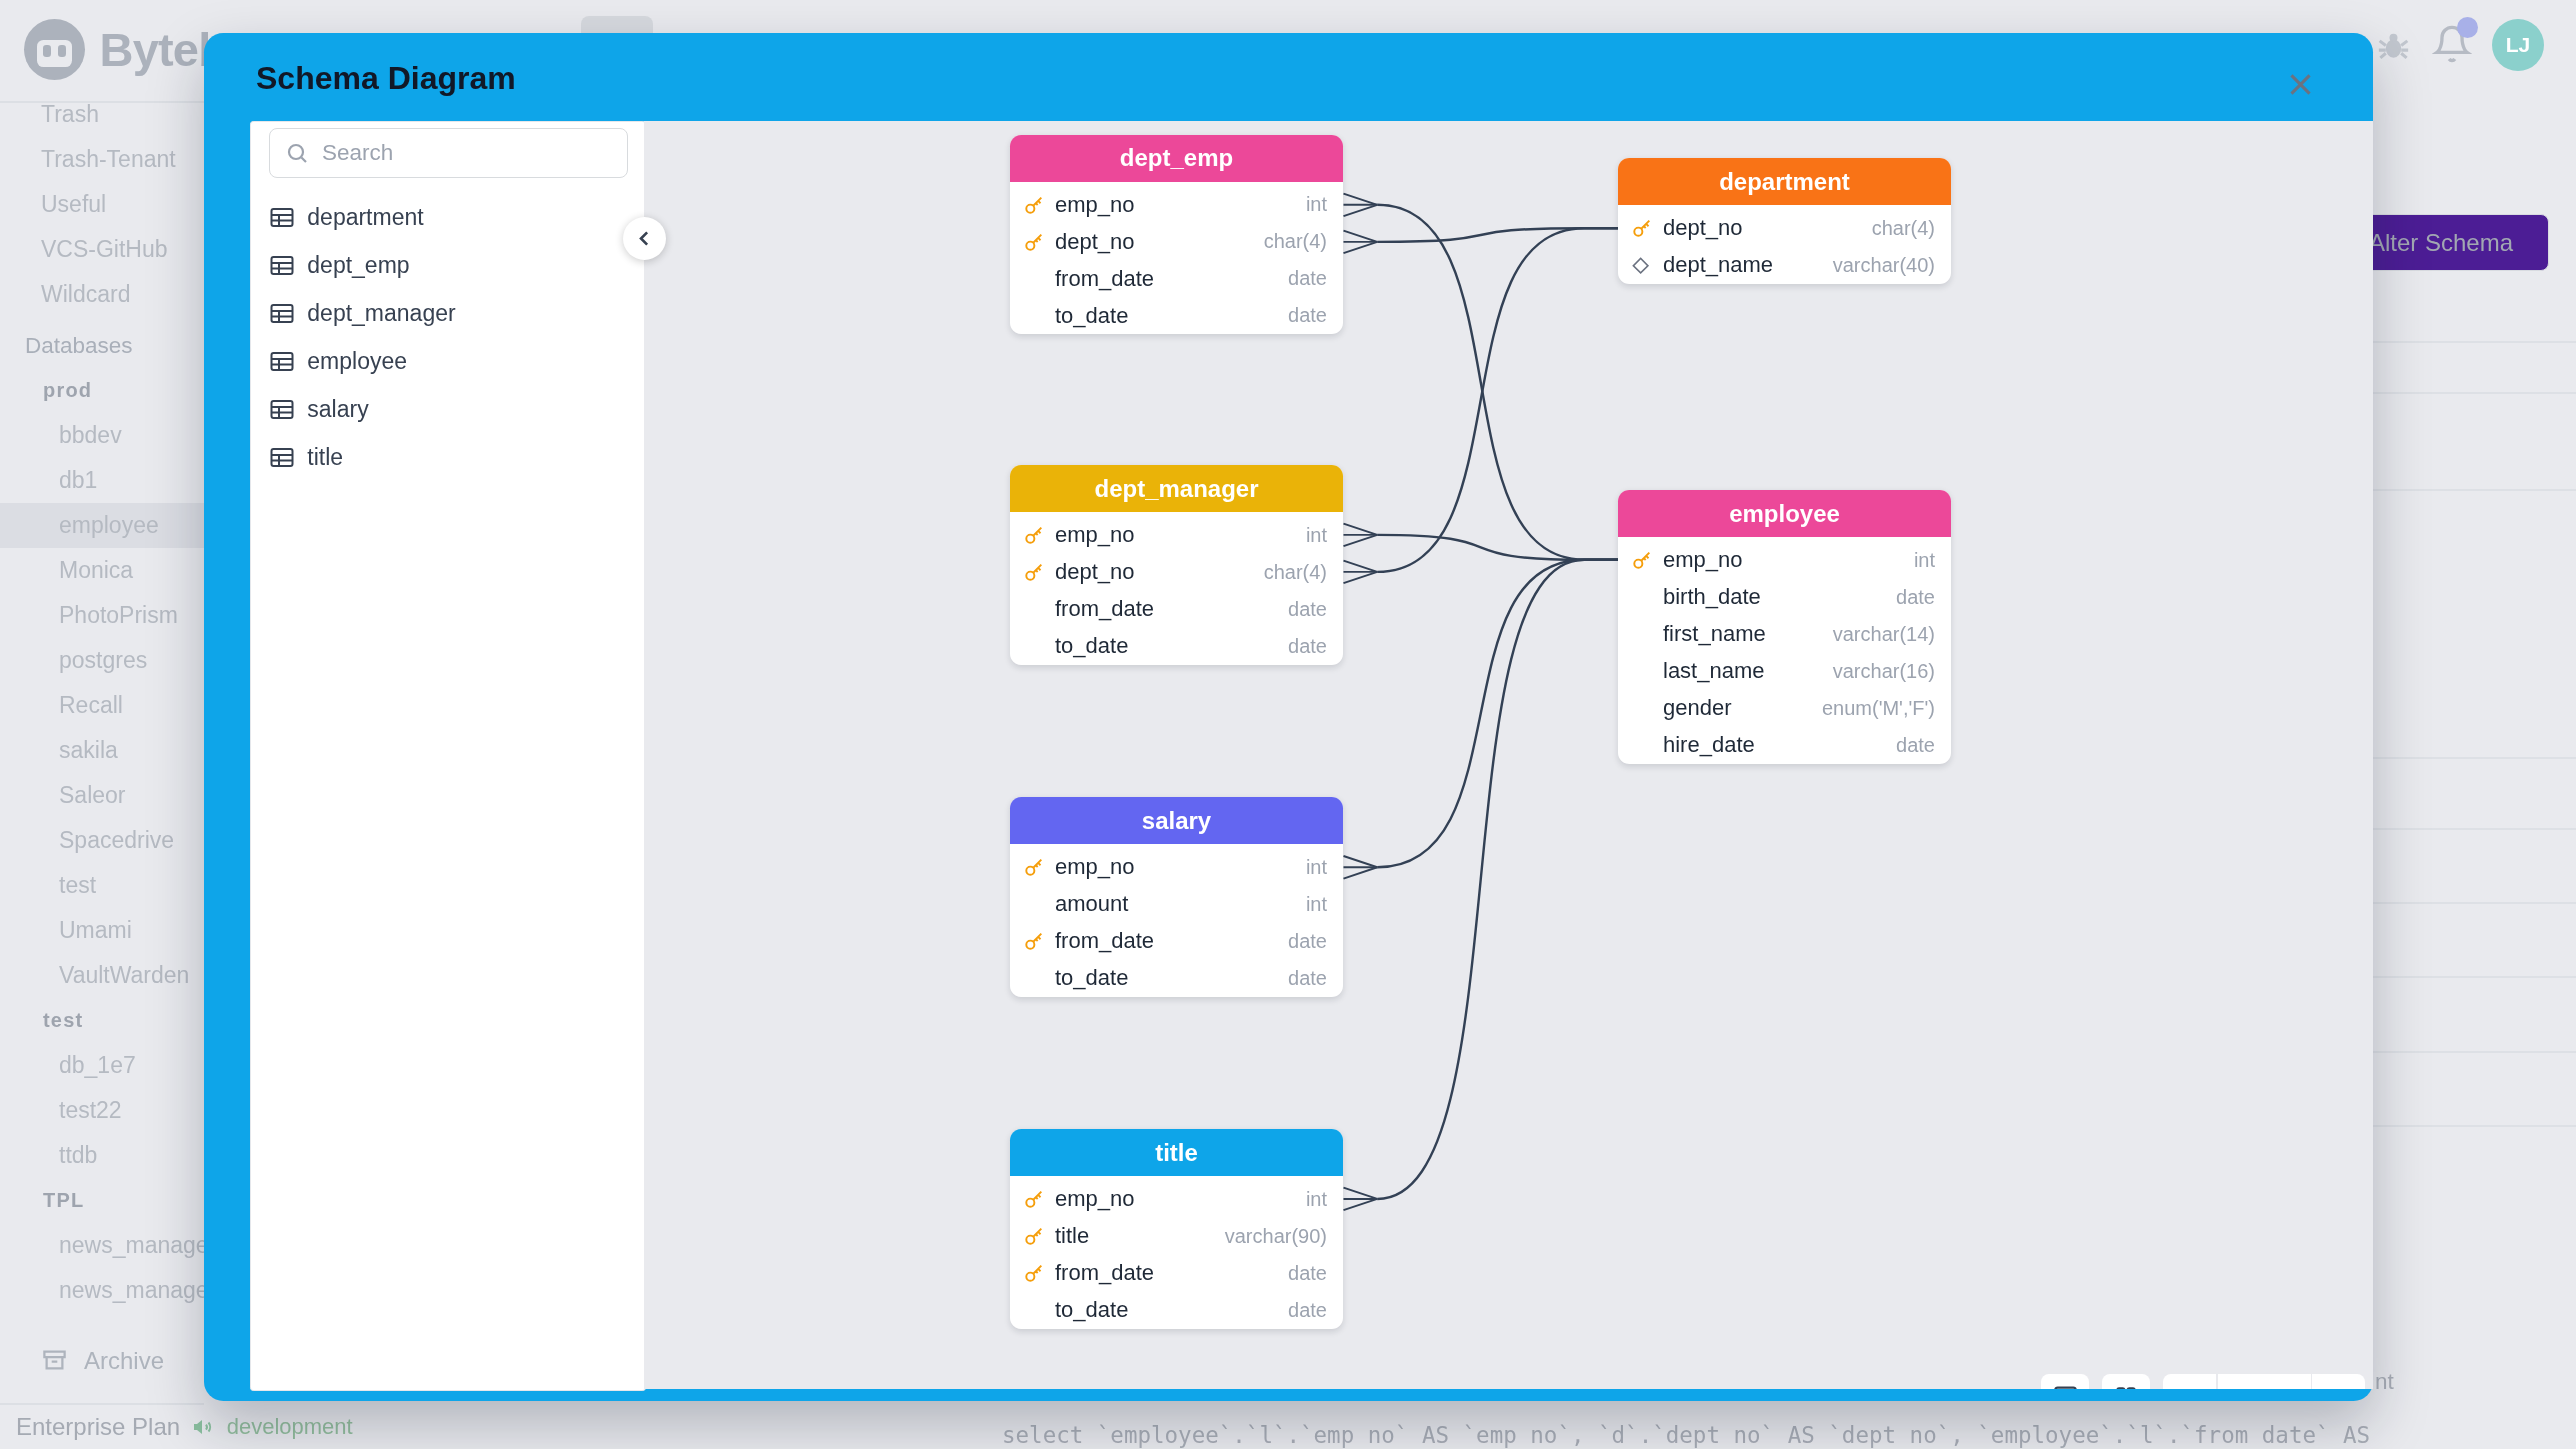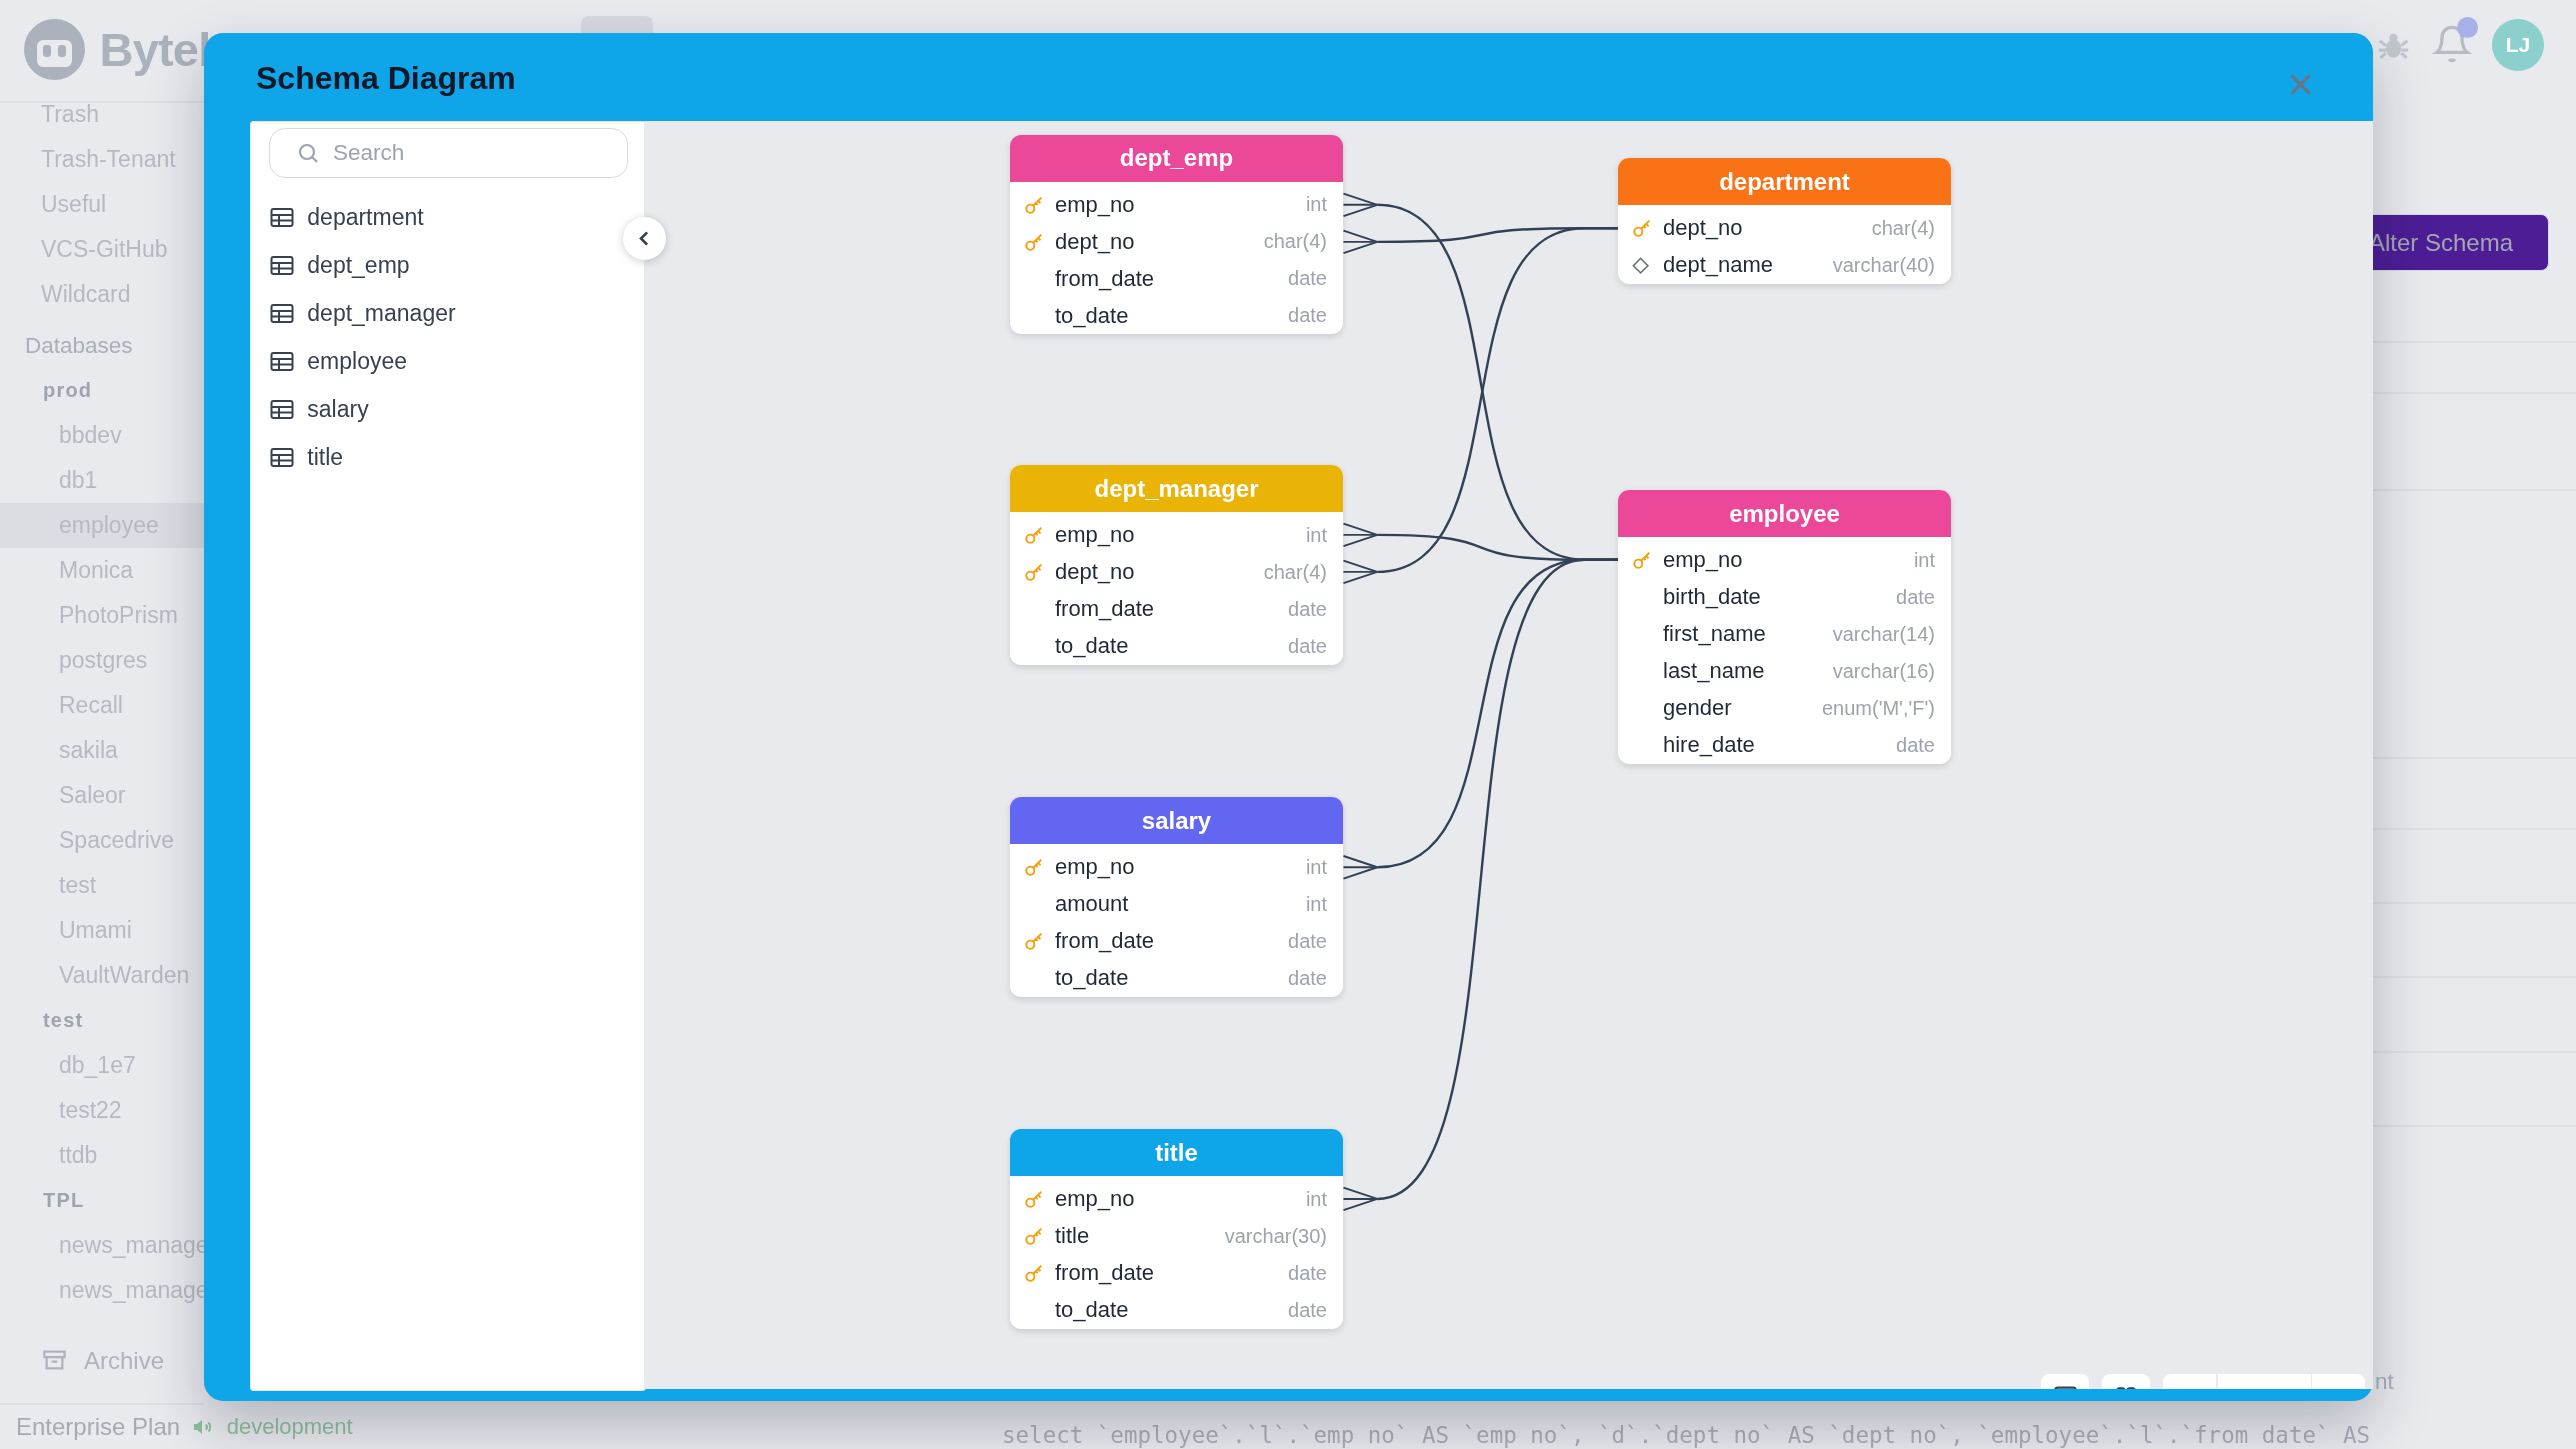--- a/index.html
+++ b/index.html
@@ -37,22 +37,22 @@
   #topbar-right{left:2375px;top:19.3px;display:flex;align-items:center;gap:20px;}
   .avatar{width:52px;height:52px;border-radius:50%;background:#8BD0CC;color:#fff;font-size:21px;font-weight:700;
           display:flex;align-items:center;justify-content:center;}
   .notif-dot{position:absolute;width:21px;height:21px;border-radius:50%;background:#A8B0E8;right:-6.4px;top:-6.4px;}
   
   #modal{left:204px;top:33px;width:2169px;height:1368px;background:#0ea5e9;border-radius:19.3px;
          box-shadow:0 24px 56px rgba(15,23,42,.25);}
   #modal-title{left:52px;top:27px;font-size:32px;font-weight:600;color:#111827;}
   #modal-close{left:2077px;top:32px;width:39px;height:39px;display:flex;align-items:center;justify-content:center;cursor:pointer;}
   #side-panel{left:46px;top:88px;width:394px;height:1268px;border:1.6px solid #E5E7EB;border-radius:3.2px;background:#fff;}
-  #search-box{left:17.7px;top:6.4px;width:359px;height:50px;border:1.6px solid #D8DBDE;border-radius:16px;
-              display:flex;align-items:center;gap:11.3px;padding-left:26px;box-sizing:border-box;}
+  #search-box{left:17.7px;top:6.4px;width:359px;height:50px;border:1.6px solid #D8DBDE;border-radius:8px;
+              display:flex;align-items:center;gap:11.3px;padding-left:15px;box-sizing:border-box;}
   #search-input{border:none;outline:none;font-size:22.5px;color:#374151;width:274px;background:transparent;}
   #search-input::placeholder{color:#9CA3AF;}
   #panel-list{left:0;top:71px;width:391px;}
   .pl-row{height:48px;display:flex;align-items:center;gap:13px;padding-left:19.3px;font-size:23px;color:#374151;cursor:pointer;}
   #collapse-btn{left:419px;top:184px;width:43px;height:43px;border-radius:50%;background:#fff;
       box-shadow:0 1.6px 8px rgba(0,0,0,.2);display:flex;align-items:center;justify-content:center;z-index:5;}
   #canvas{left:440px;top:88px;width:1729px;height:1268px;background:#E9EAEE;overflow:hidden;}
   #rel-svg{position:absolute;left:0;top:0;}
   .card{position:absolute;width:333px;background:#fff;border-radius:11.3px;box-shadow:0 2.4px 6.4px rgba(15,23,42,.13);}
   .card-header{height:47px;border-radius:11.3px 11.3px 0 0;color:#fff;font-size:24px;font-weight:700;
@@ -452,21 +452,21 @@
               <span class="col-type">int</span>
             </div>
             <div class="col-row">
               <div class="col-icon">
                 <svg width="22" height="22" viewBox="0 0 24 24" fill="none" stroke="#F59E0B" stroke-width="2.1">
                   <circle cx="8" cy="16" r="4.4"></circle>
                   <path d="M11.2 12.8L20 4M16.5 7.5l2.6 2.6M14 10l2 2"></path>
                 </svg>
               </div>
               <span class="col-name">title</span>
-              <span class="col-type">varchar(30)</span>
+              <span class="col-type">varchar(90)</span>
             </div>
             <div class="col-row">
               <div class="col-icon">
                 <svg width="22" height="22" viewBox="0 0 24 24" fill="none" stroke="#F59E0B" stroke-width="2.1">
                   <circle cx="8" cy="16" r="4.4"></circle>
                   <path d="M11.2 12.8L20 4M16.5 7.5l2.6 2.6M14 10l2 2"></path>
                 </svg>
               </div>
               <span class="col-name">from_date</span>
               <span class="col-type">date</span>

